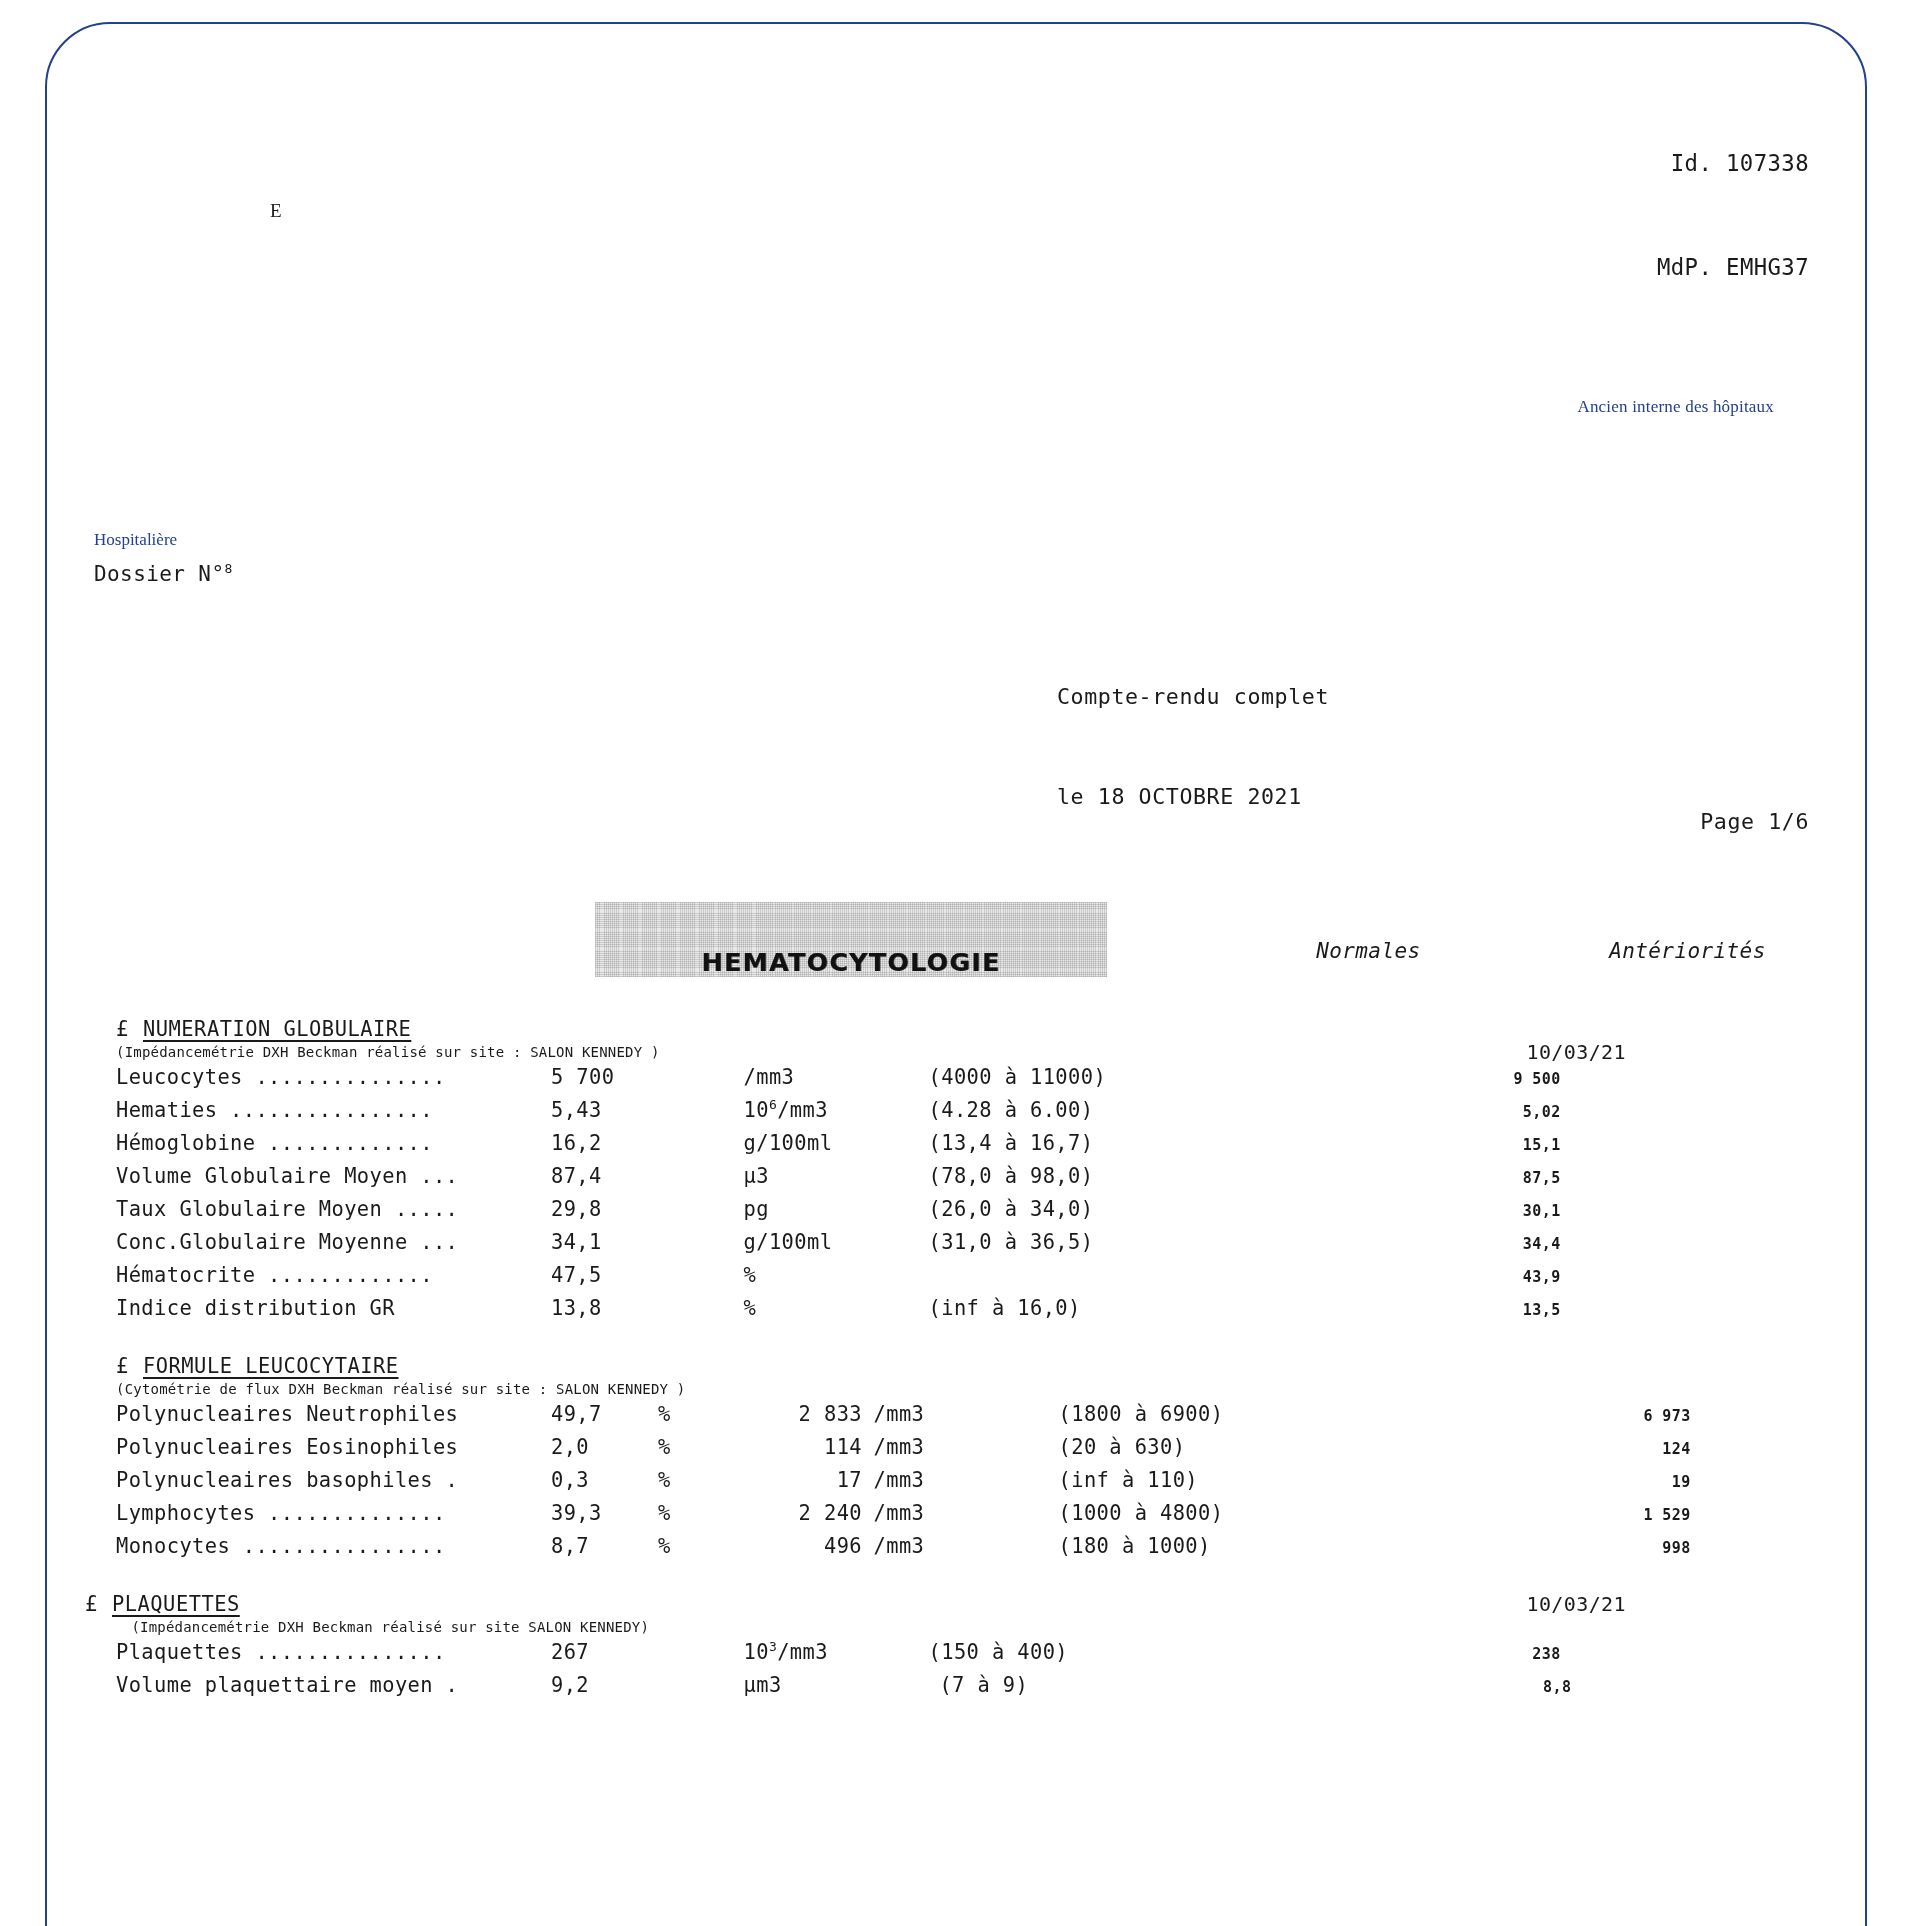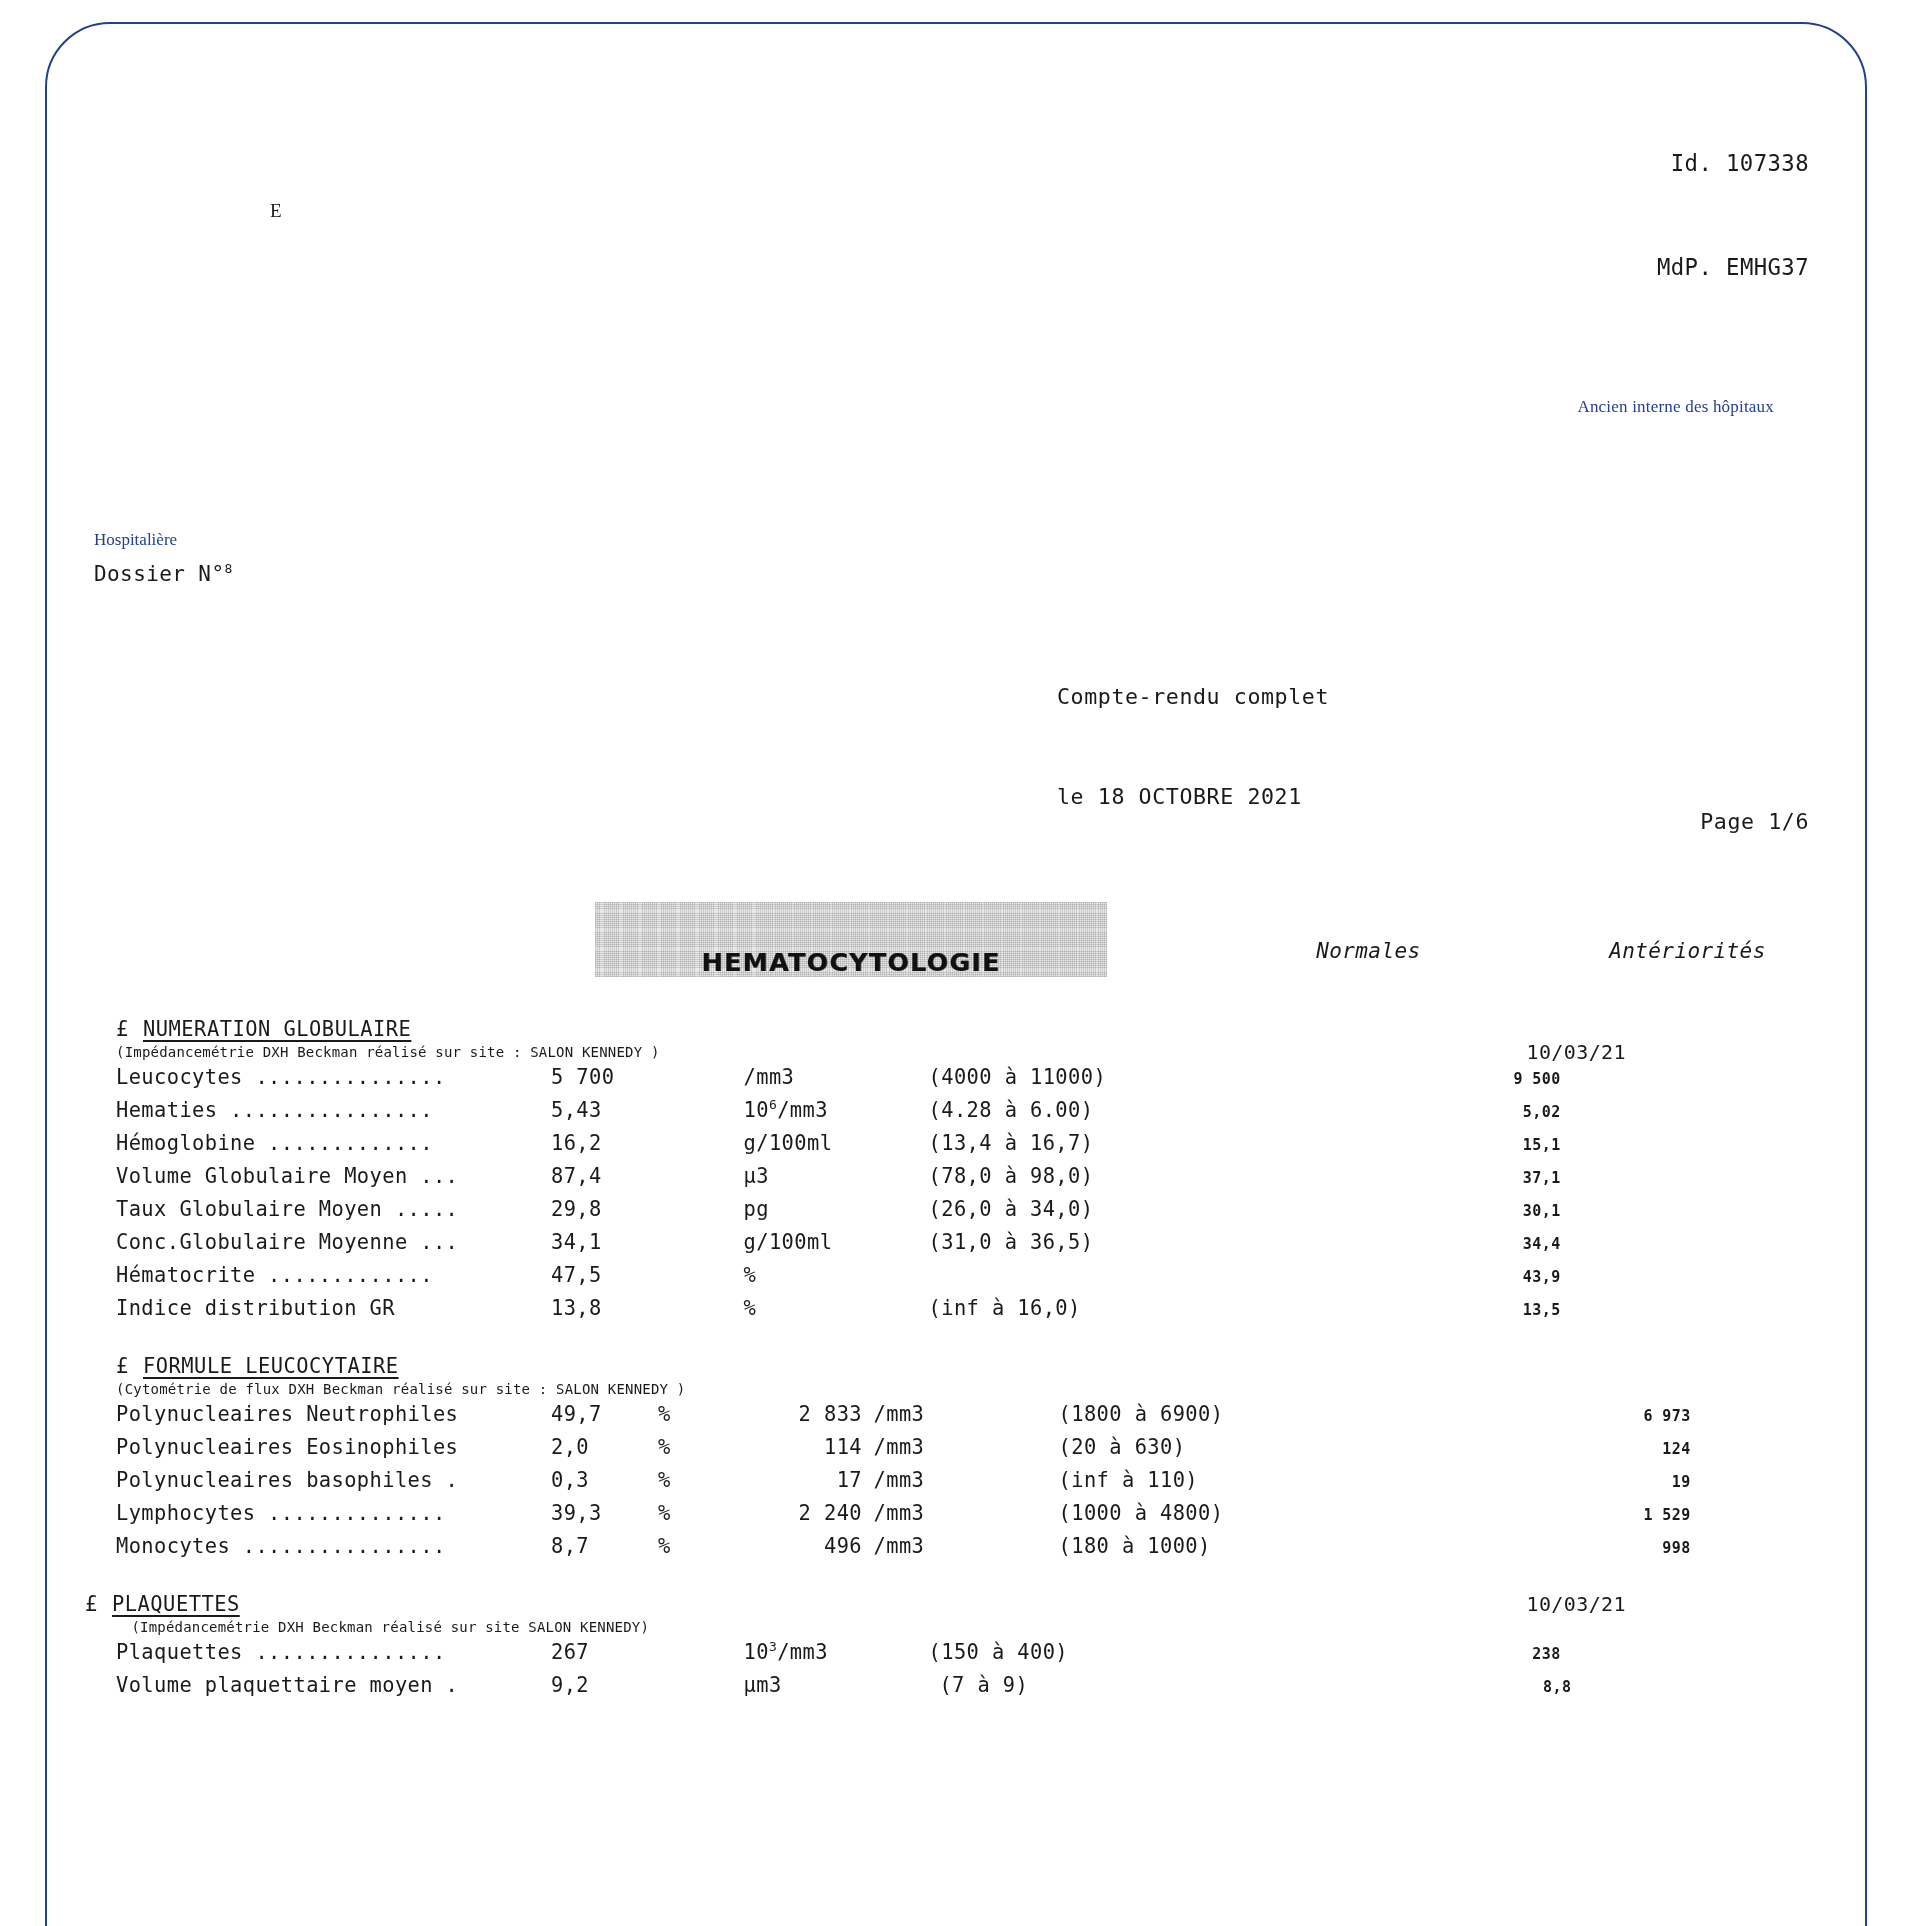--- a/index.html
+++ b/index.html
@@ -216,21 +216,21 @@
       <div class="rel" style="height:0">
         <div class="date-right" style="top:-21px;right:166px">10/03/21</div>
       </div>
 
       <div class="rowline"><span class="lab">Leucocytes ...............</span><span class="val">5 700</span><span class="unit">/mm3</span><span class="norm">(4000 à 11000)</span><span class="ant">9 500</span></div>
 
       <div class="rowline"><span class="lab">Hematies ................</span><span class="val">5,43</span><span class="unit"><span>10</span><sup class="sm">6</sup><span>/mm3</span></span><span class="norm">(4.28 à 6.00)</span><span class="ant">5,02</span></div>
 
       <div class="rowline"><span class="lab">Hémoglobine .............</span><span class="val">16,2</span><span class="unit">g/100ml</span><span class="norm">(13,4 à 16,7)</span><span class="ant">15,1</span></div>
 
-      <div class="rowline"><span class="lab">Volume Globulaire Moyen ...</span><span class="val">87,4</span><span class="unit">µ3</span><span class="norm">(78,0 à 98,0)</span><span class="ant">37,1</span></div>
+      <div class="rowline"><span class="lab">Volume Globulaire Moyen ...</span><span class="val">87,4</span><span class="unit">µ3</span><span class="norm">(78,0 à 98,0)</span><span class="ant">87,5</span></div>
 
       <div class="rowline"><span class="lab">Taux Globulaire Moyen .....</span><span class="val">29,8</span><span class="unit">pg</span><span class="norm">(26,0 à 34,0)</span><span class="ant">30,1</span></div>
 
       <div class="rowline"><span class="lab">Conc.Globulaire Moyenne ...</span><span class="val">34,1</span><span class="unit">g/100ml</span><span class="norm">(31,0 à 36,5)</span><span class="ant">34,4</span></div>
 
       <div class="rowline"><span class="lab">Hématocrite .............</span><span class="val">47,5</span><span class="unit">%</span><span class="norm"></span><span class="ant">43,9</span></div>
 
       <div class="rowline"><span class="lab">Indice distribution GR</span><span class="val">13,8</span><span class="unit">%</span><span class="norm">(inf à 16,0)</span><span class="ant">13,5</span></div>
     </div>
 

